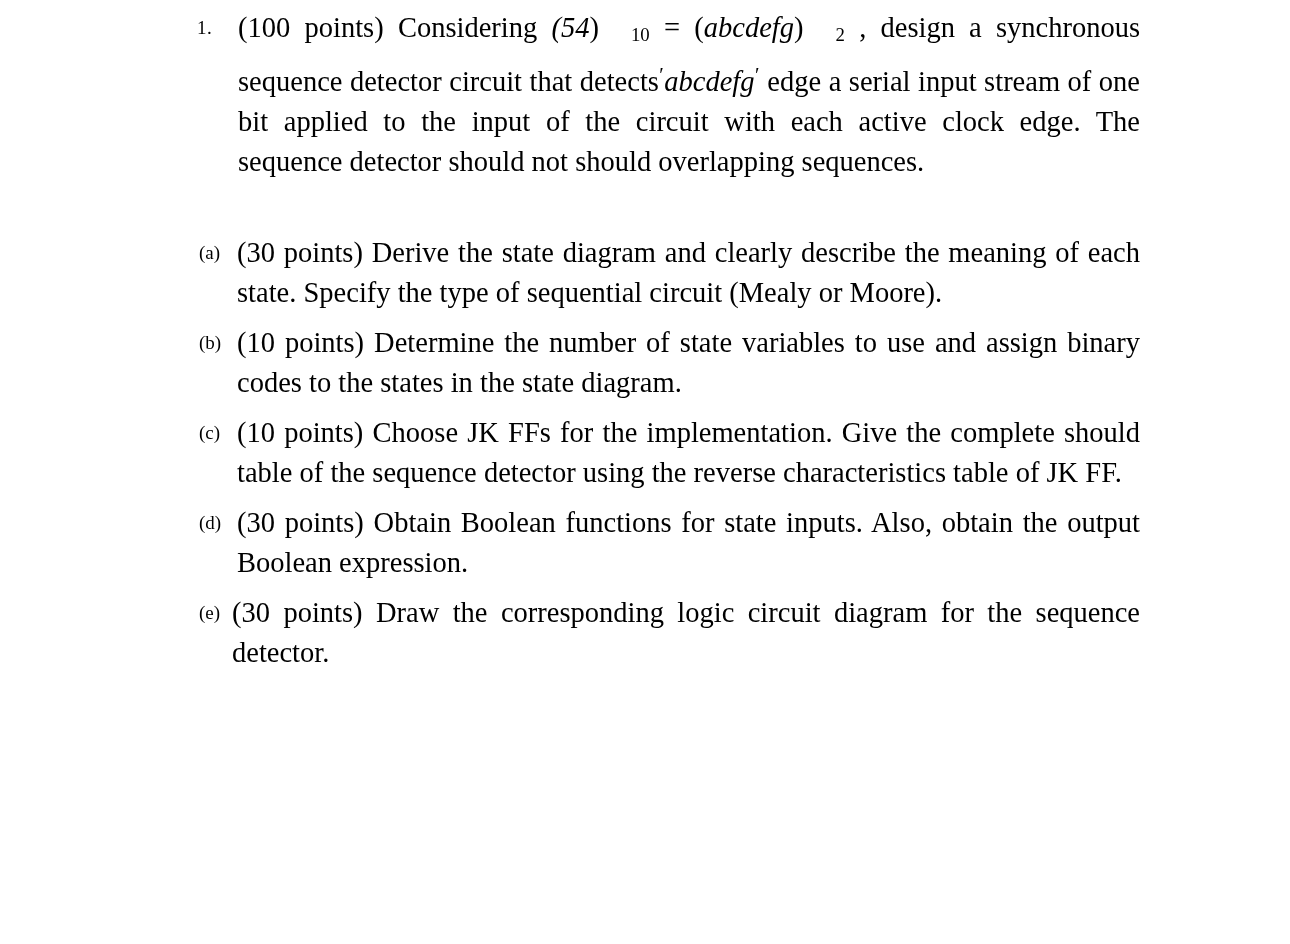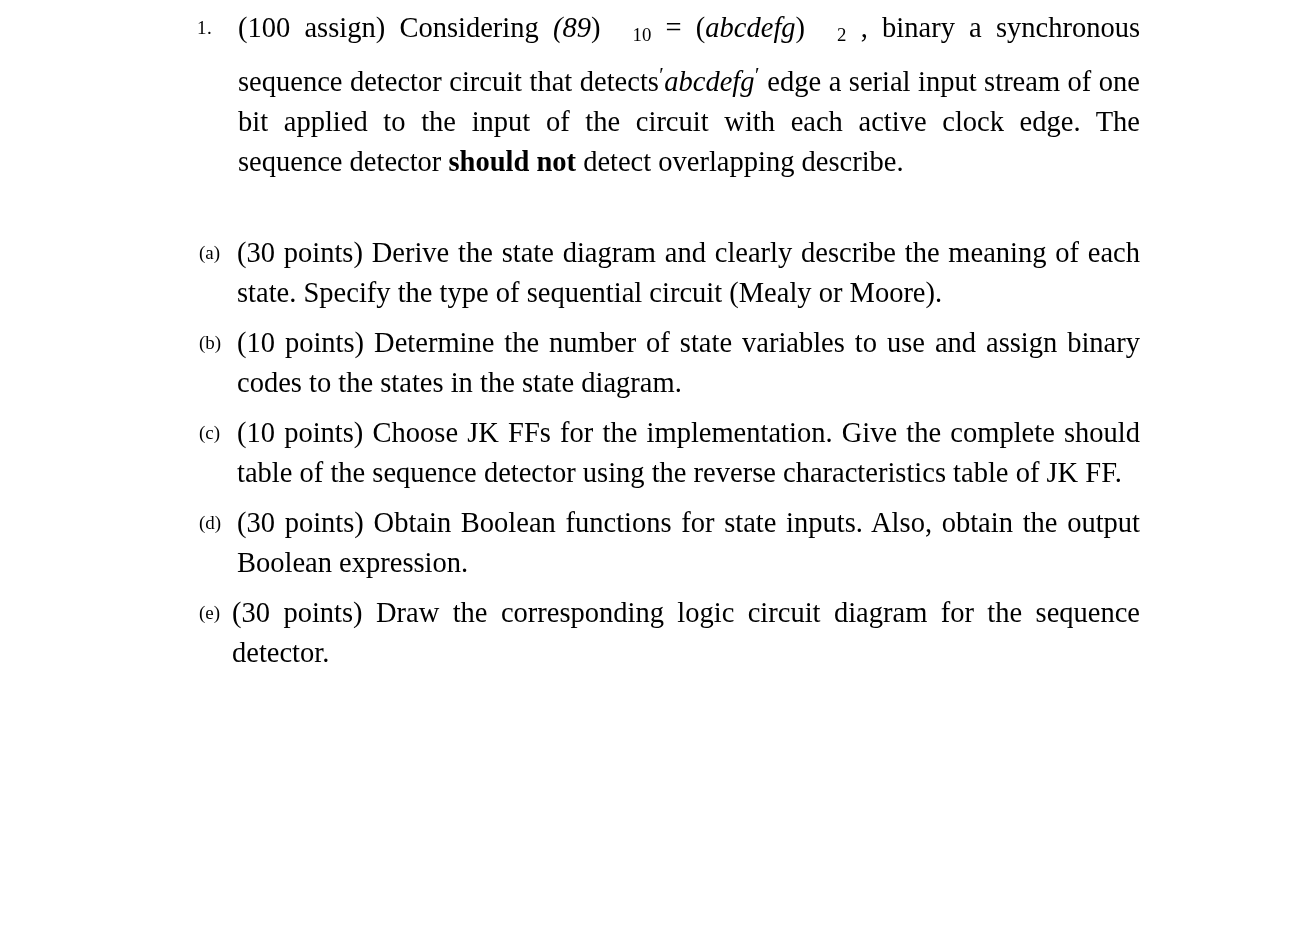--- a/index.html
+++ b/index.html
@@ -71,51 +71,51 @@
   .sub-item {
     position: relative;
     padding-left: 42px;
     margin-bottom: 10px;
   }
   .sub-item.tight { padding-left: 37px; }
   .sub-item:last-child { margin-bottom: 0; }
 
   
   .ital { font-style: italic; }
-  .bold { font-weight: bold; }
+  .bold { font-weight: normal; }
   .sub  { font-size: 0.66em; vertical-align: -0.22em; font-style: normal; margin-left: 32px; }
   .prime {
     font-style: normal;
     vertical-align: 0.42em;
     font-size: 0.72em;
     padding: 0 0.02em;
   }
   .nowrap { white-space: nowrap; }
 </style>
 </head>
 <body>
 
 <div class="page">
 
   <div class="q-list">
     <div class="q-item">
       <div class="q-marker num">1.</div>
       <div class="q-body">
-        <span>(100 assign)</span>
+        <span>(100 points)</span>
         <span>Considering</span>
-        <span class="nowrap"><span class="ital">(</span><span class="ital">89</span><span>)</span><span class="sub">10</span></span>
+        <span class="nowrap"><span class="ital">(</span><span class="ital">54</span><span>)</span><span class="sub">10</span></span>
         <span>=</span>
         <span class="nowrap"><span>(</span><span class="ital">abcdefg</span><span>)</span><span class="sub">2</span></span>
-        <span>, binary a</span>
+        <span>, design a</span>
         <span>synchronous sequence detector circuit that detects</span><span class="nowrap"><span class="prime">′</span><span class="ital">abcdefg</span><span class="prime">′</span></span>
         <span>edge</span>
         <span>a serial input stream of one bit applied to the input of the circuit</span>
         <span>with each active clock edge. The sequence detector</span>
         <span class="bold">should not</span>
-        <span>detect overlapping describe.</span>
+        <span>should overlapping sequences.</span>
       </div>
     </div>
   </div>
 
   <div class="sub-list">
 
     <div class="sub-item">
       <div class="q-marker alpha">(a)</div>
       <div class="q-body">
         <span>(30 points)</span>

